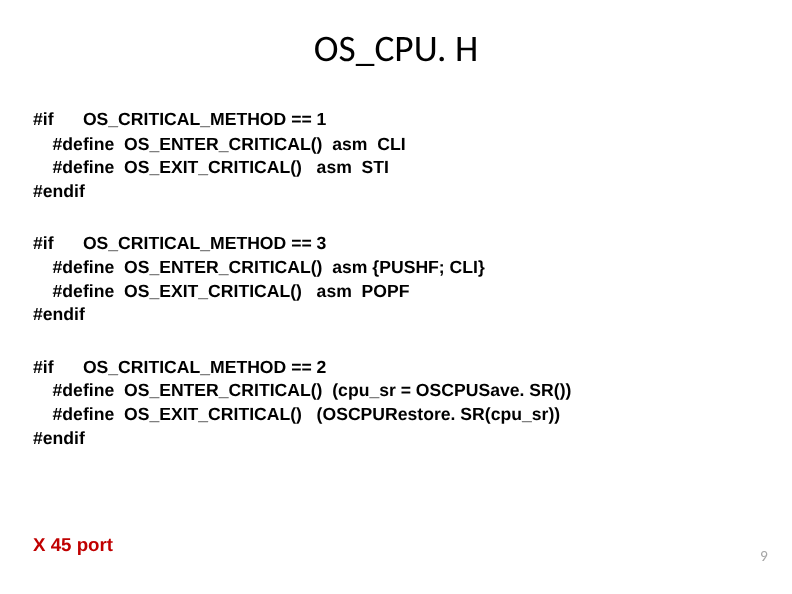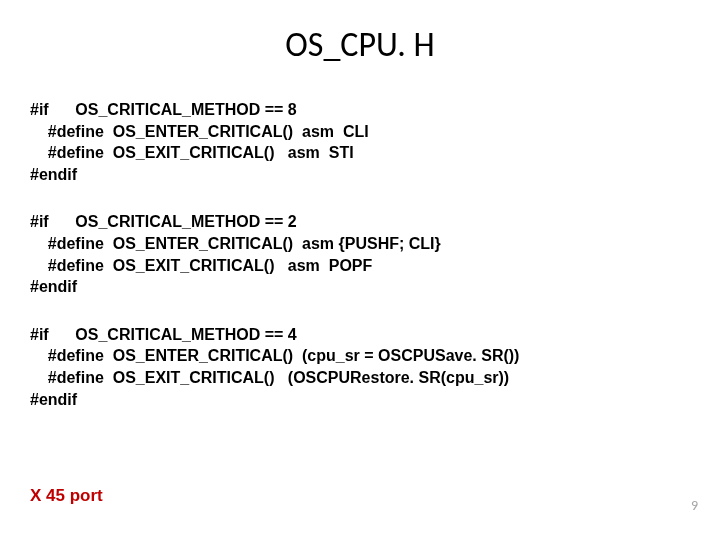--- a/index.html
+++ b/index.html
@@ -9,28 +9,28 @@
   .block { font-family: Arial, Helvetica, sans-serif; font-size: 16px; font-weight: 700; line-height: 1.35; margin-bottom: 26px; white-space: pre; }
   .caption { font-family: Tahoma, Arial, sans-serif; font-size: 17px; font-weight: 800; color: #c00000; position: absolute; left: 30px; bottom: 34px; }
   .pagenum { font-family: Calibri, Arial, sans-serif; font-size: 14px; color: #a6a6a6; position: absolute; right: 22px; bottom: 26px; }
 </style>
 </head>
 <body>
 
 <div class="slide">
   <h1 class="title">OS_CPU. H</h1>
 
-  <div class="block">#if      OS_CRITICAL_METHOD == 8
+  <div class="block">#if      OS_CRITICAL_METHOD == 1
     #define  OS_ENTER_CRITICAL()  asm  CLI
     #define  OS_EXIT_CRITICAL()   asm  STI
 #endif</div>
-  <div class="block">#if      OS_CRITICAL_METHOD == 2
+  <div class="block">#if      OS_CRITICAL_METHOD == 3
     #define  OS_ENTER_CRITICAL()  asm {PUSHF; CLI}
     #define  OS_EXIT_CRITICAL()   asm  POPF
 #endif</div>
-  <div class="block">#if      OS_CRITICAL_METHOD == 4
+  <div class="block">#if      OS_CRITICAL_METHOD == 2
     #define  OS_ENTER_CRITICAL()  (cpu_sr = OSCPUSave. SR())
     #define  OS_EXIT_CRITICAL()   (OSCPURestore. SR(cpu_sr))
 #endif</div>
 
   <div class="caption">X 45 port</div>
   <div class="pagenum">9</div>
 </div>
 
 </body></html>

